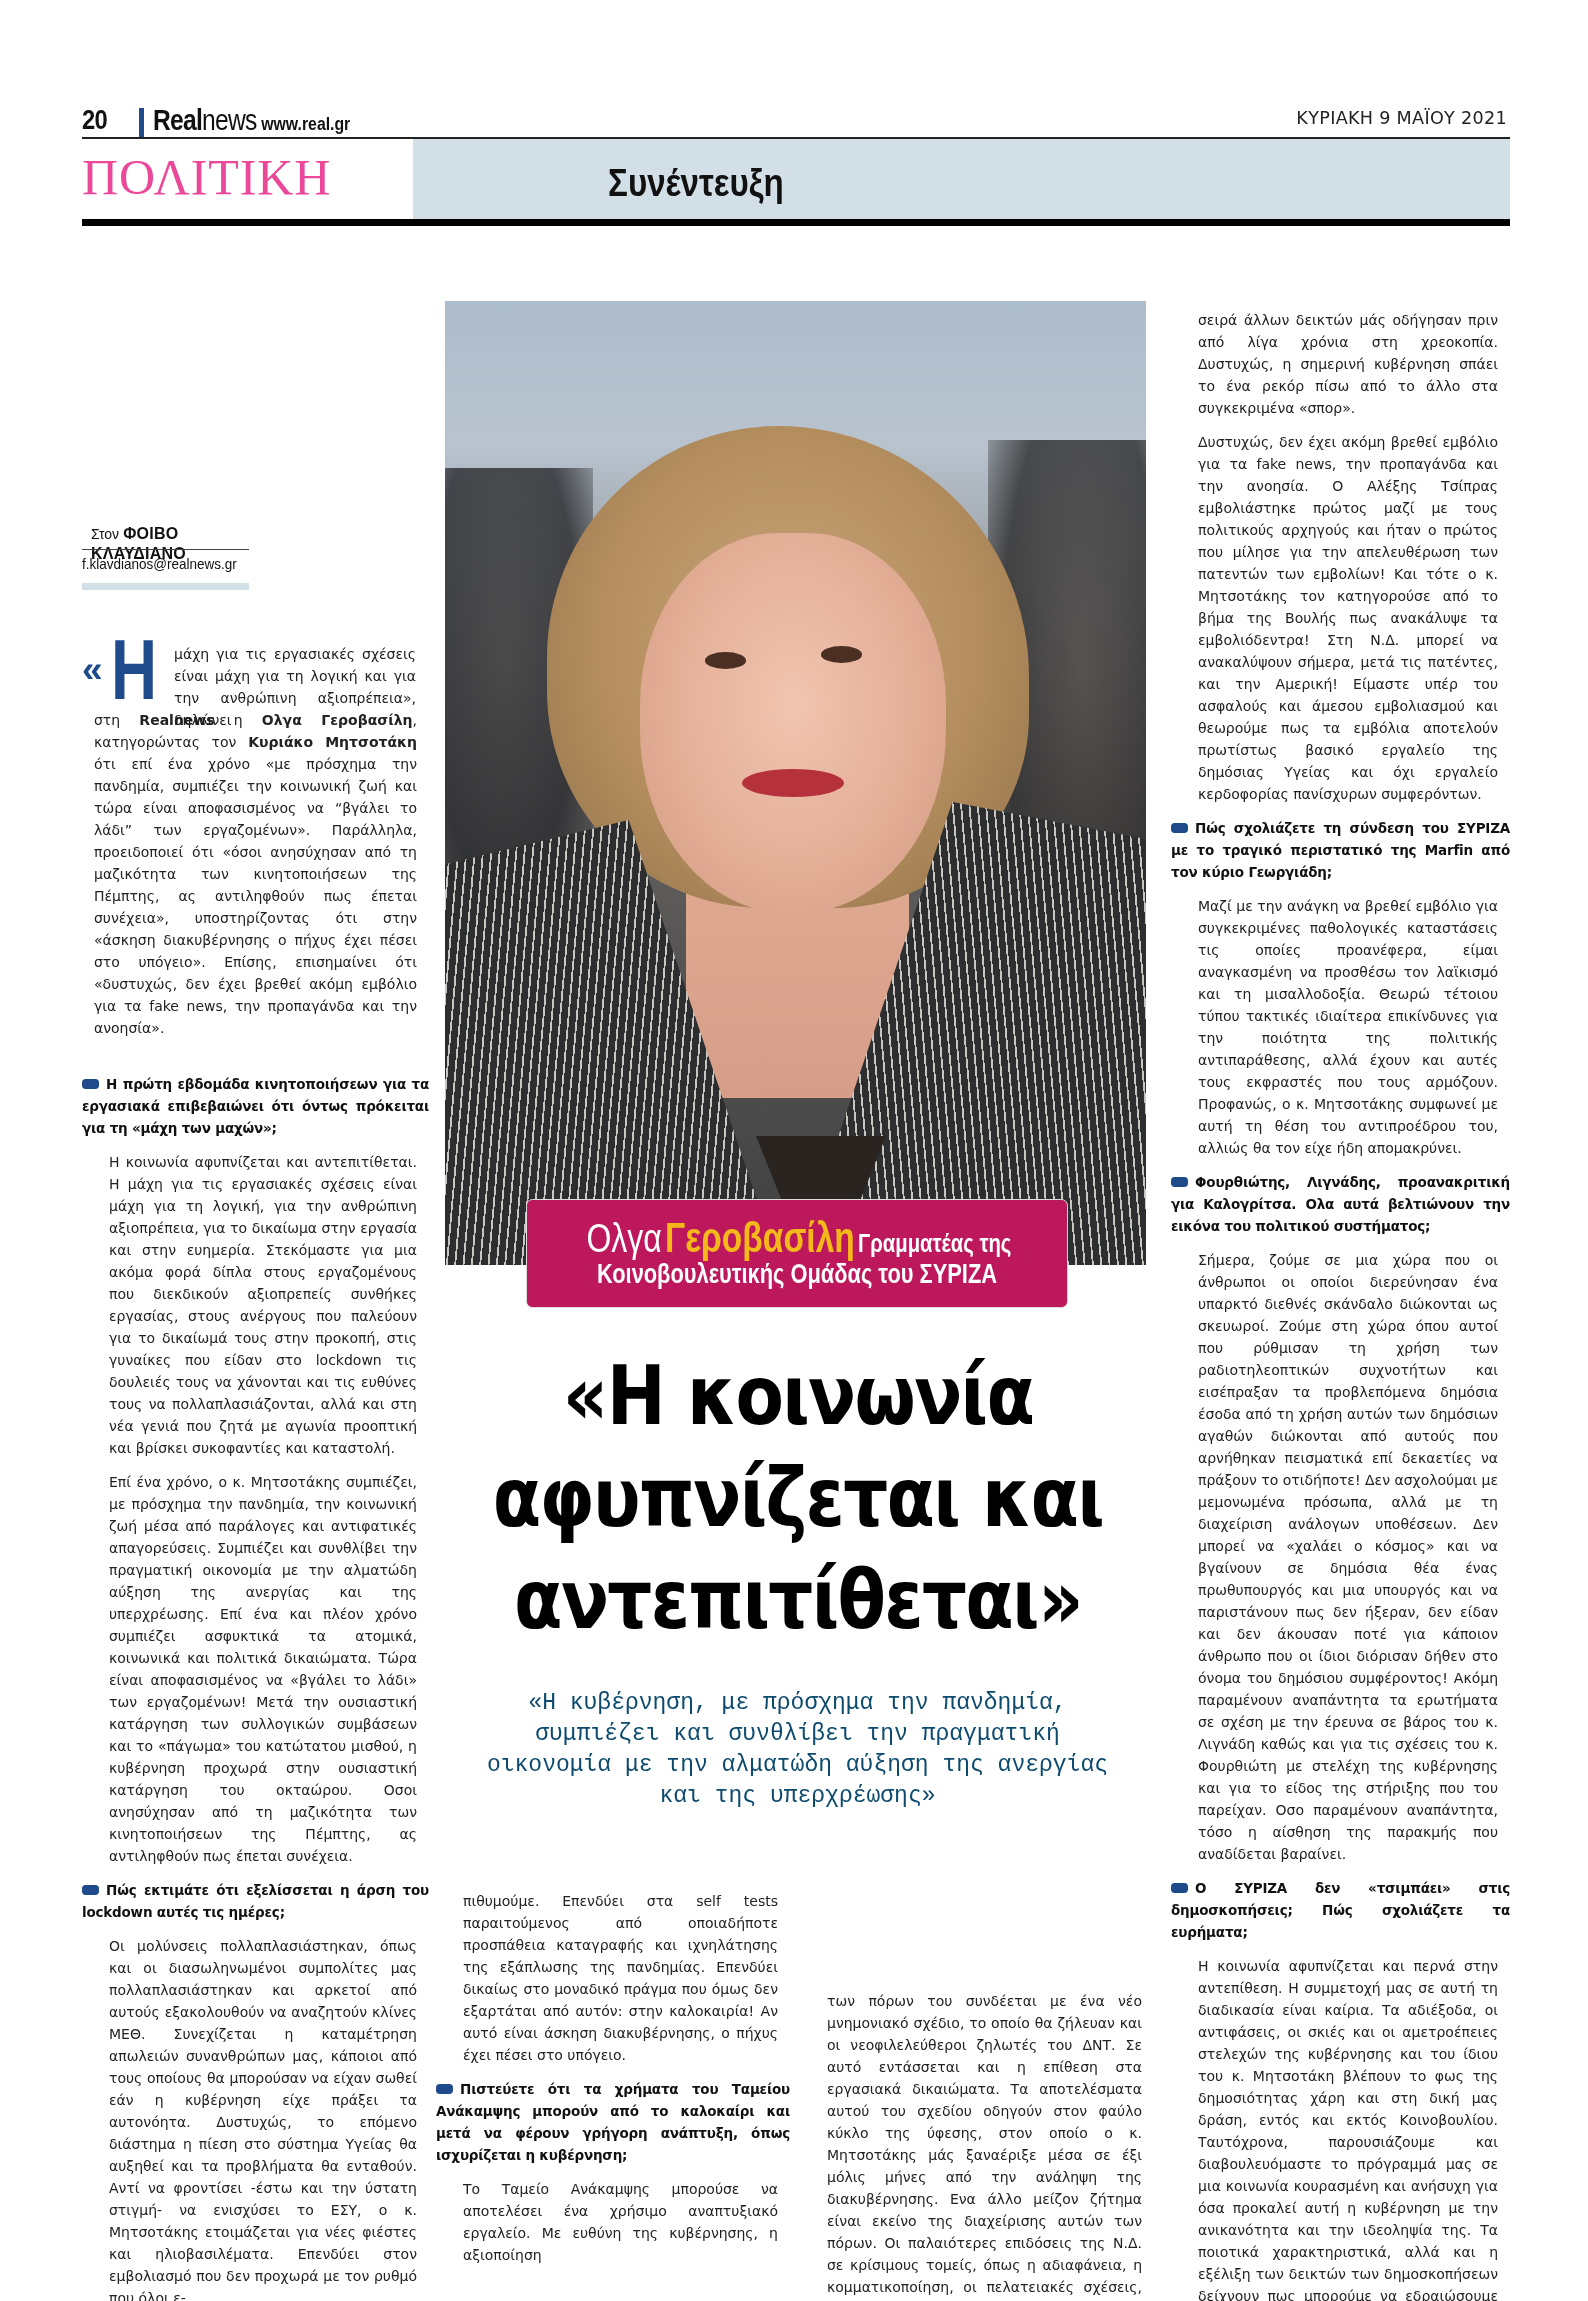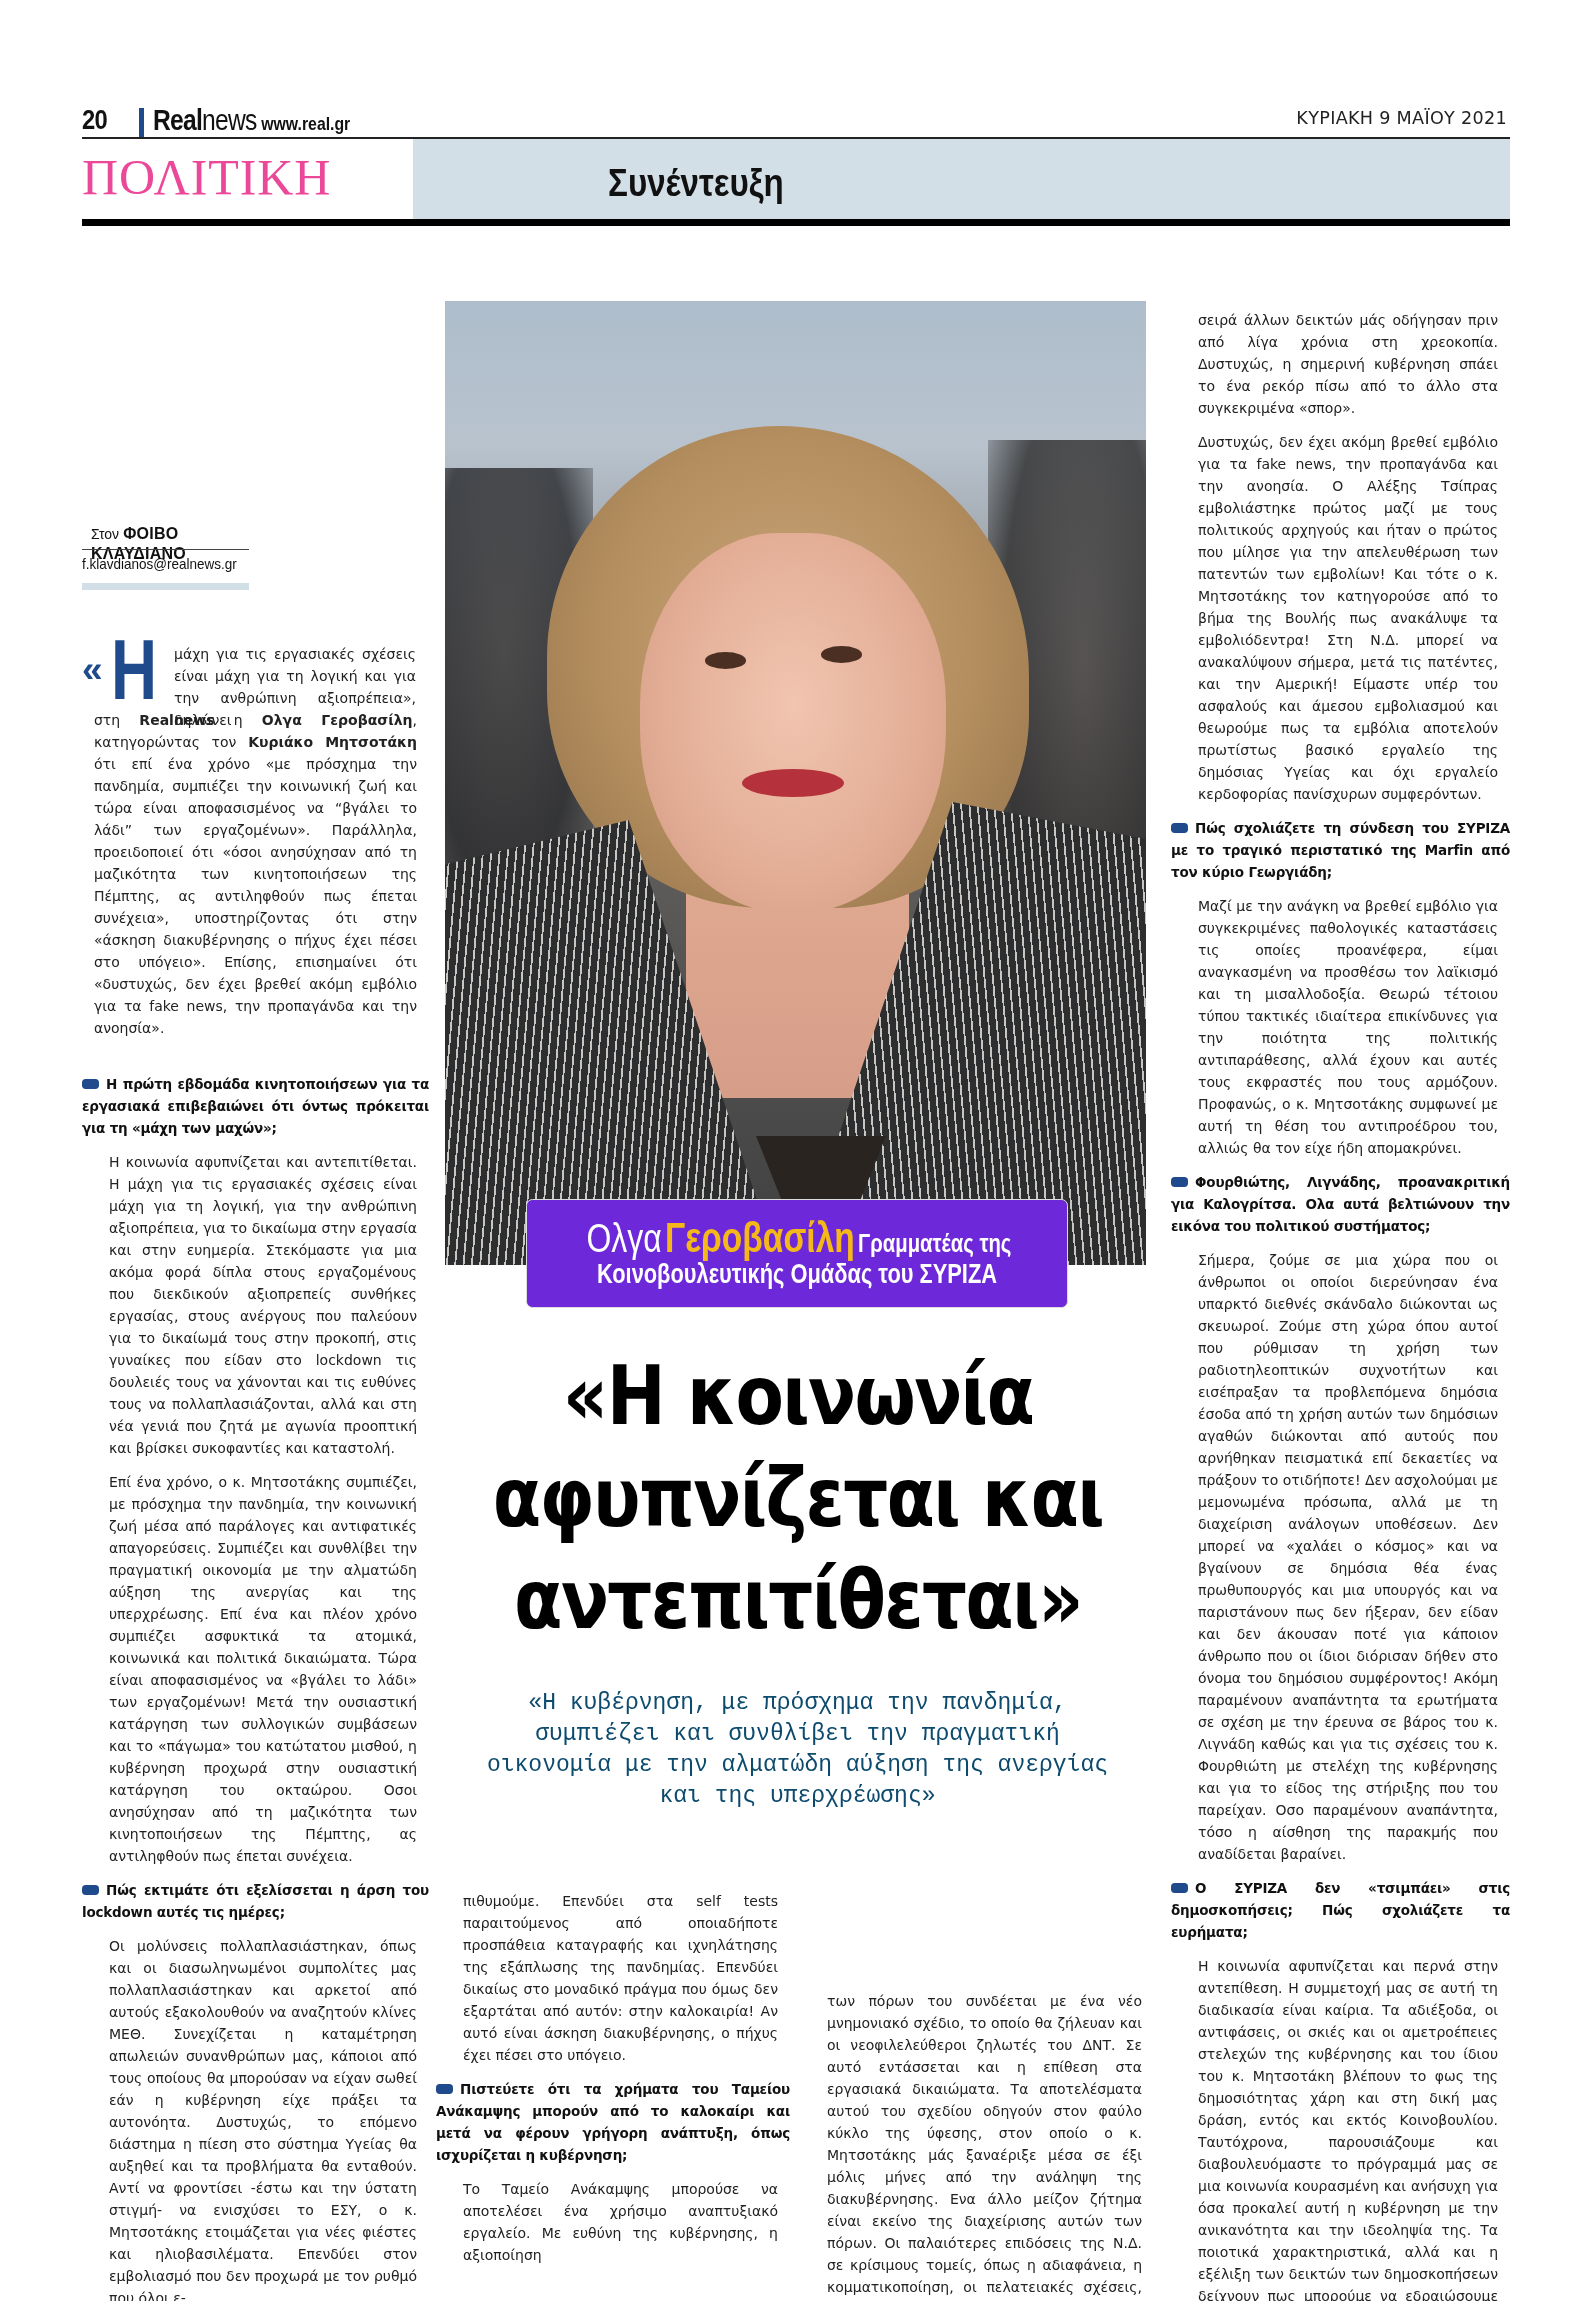--- a/index.html
+++ b/index.html
@@ -48,21 +48,21 @@
   .photo .neck { position:absolute; left:241px; top:519px; width:223px; height:278px; background: linear-gradient(180deg, #e2ab93, #d69e88); border-radius: 18.6px; }
   .photo .eye-l { position:absolute; left:260px; top:351px; width:41px; height:16.7px; background:#4a2f22; border-radius:50%; }
   .photo .eye-r { position:absolute; left:376px; top:345px; width:41px; height:16.7px; background:#4a2f22; border-radius:50%; }
   .photo .lips { position:absolute; left:297px; top:468px; width:102px; height:28px; background:#b5323d; border-radius: 50%; }
   .photo .jacket-l { position:absolute; left:0; top:519px; width:334px; height:445px; clip-path: polygon(0 10%, 55% 0, 100% 100%, 0 100%);
      background: repeating-linear-gradient(95deg, #2d2e2f 0 6.5px, #c9c6c1 6.5px 8.3px); }
   .photo .jacket-r { position:absolute; right:0; top:501px; width:352px; height:464px; clip-path: polygon(45% 0, 100% 8%, 100% 100%, 0 100%);
      background: repeating-linear-gradient(85deg, #2d2e2f 0 6.5px, #c9c6c1 6.5px 8.3px); }
   .photo .lace { position:absolute; left:311px; top:835px; width:130px; height:130px; background:#2a2420; clip-path: polygon(0 0,100% 0, 60% 100%, 40% 100%); }
 
-  .name-box { left: 526px; top: 1199px; width: 542px; height: 109px; background: #6d28d9; border-radius: 6.5px; border: 1.9px solid #ddd; box-sizing: border-box; text-align: center; color: #fff; }
+  .name-box { left: 526px; top: 1199px; width: 542px; height: 109px; background: #be185d; border-radius: 6.5px; border: 1.9px solid #ddd; box-sizing: border-box; text-align: center; color: #fff; }
   .name-box .l1 { margin-top: 13px; font-family: "Liberation Sans", sans-serif; white-space: nowrap; transform: scaleX(0.78); transform-origin: center; }
   .name-box .first { font-size: 41px; font-weight: normal; color: #fff; }
   .name-box .last { font-size: 43px; font-weight: bold; color: #f5b81b; }
   .name-box .role { font-size: 26px; font-weight: bold; color: #fff; }
   .name-box .l2 { margin-top: -3.7px; font-family: "Liberation Sans", sans-serif; font-weight: bold; font-size: 28px; color: #fff; white-space: nowrap; transform: scaleX(0.78); }
 
   .headline { left: 436px; top: 1345px; width: 724px; text-align: center; font-family: "DejaVu Sans", sans-serif; font-weight: bold; font-size: 82px; line-height: 102px; color: #000; letter-spacing: -1.9px; transform: scaleX(0.86); transform-origin: center top; }
   .subhead { left: 482px; top: 1688px; width: 631px; text-align: center; font-family: Liberation Mono, monospace; font-size: 23px; line-height: 31px; color: #0c4a6e; }
 </style>
 </head>

